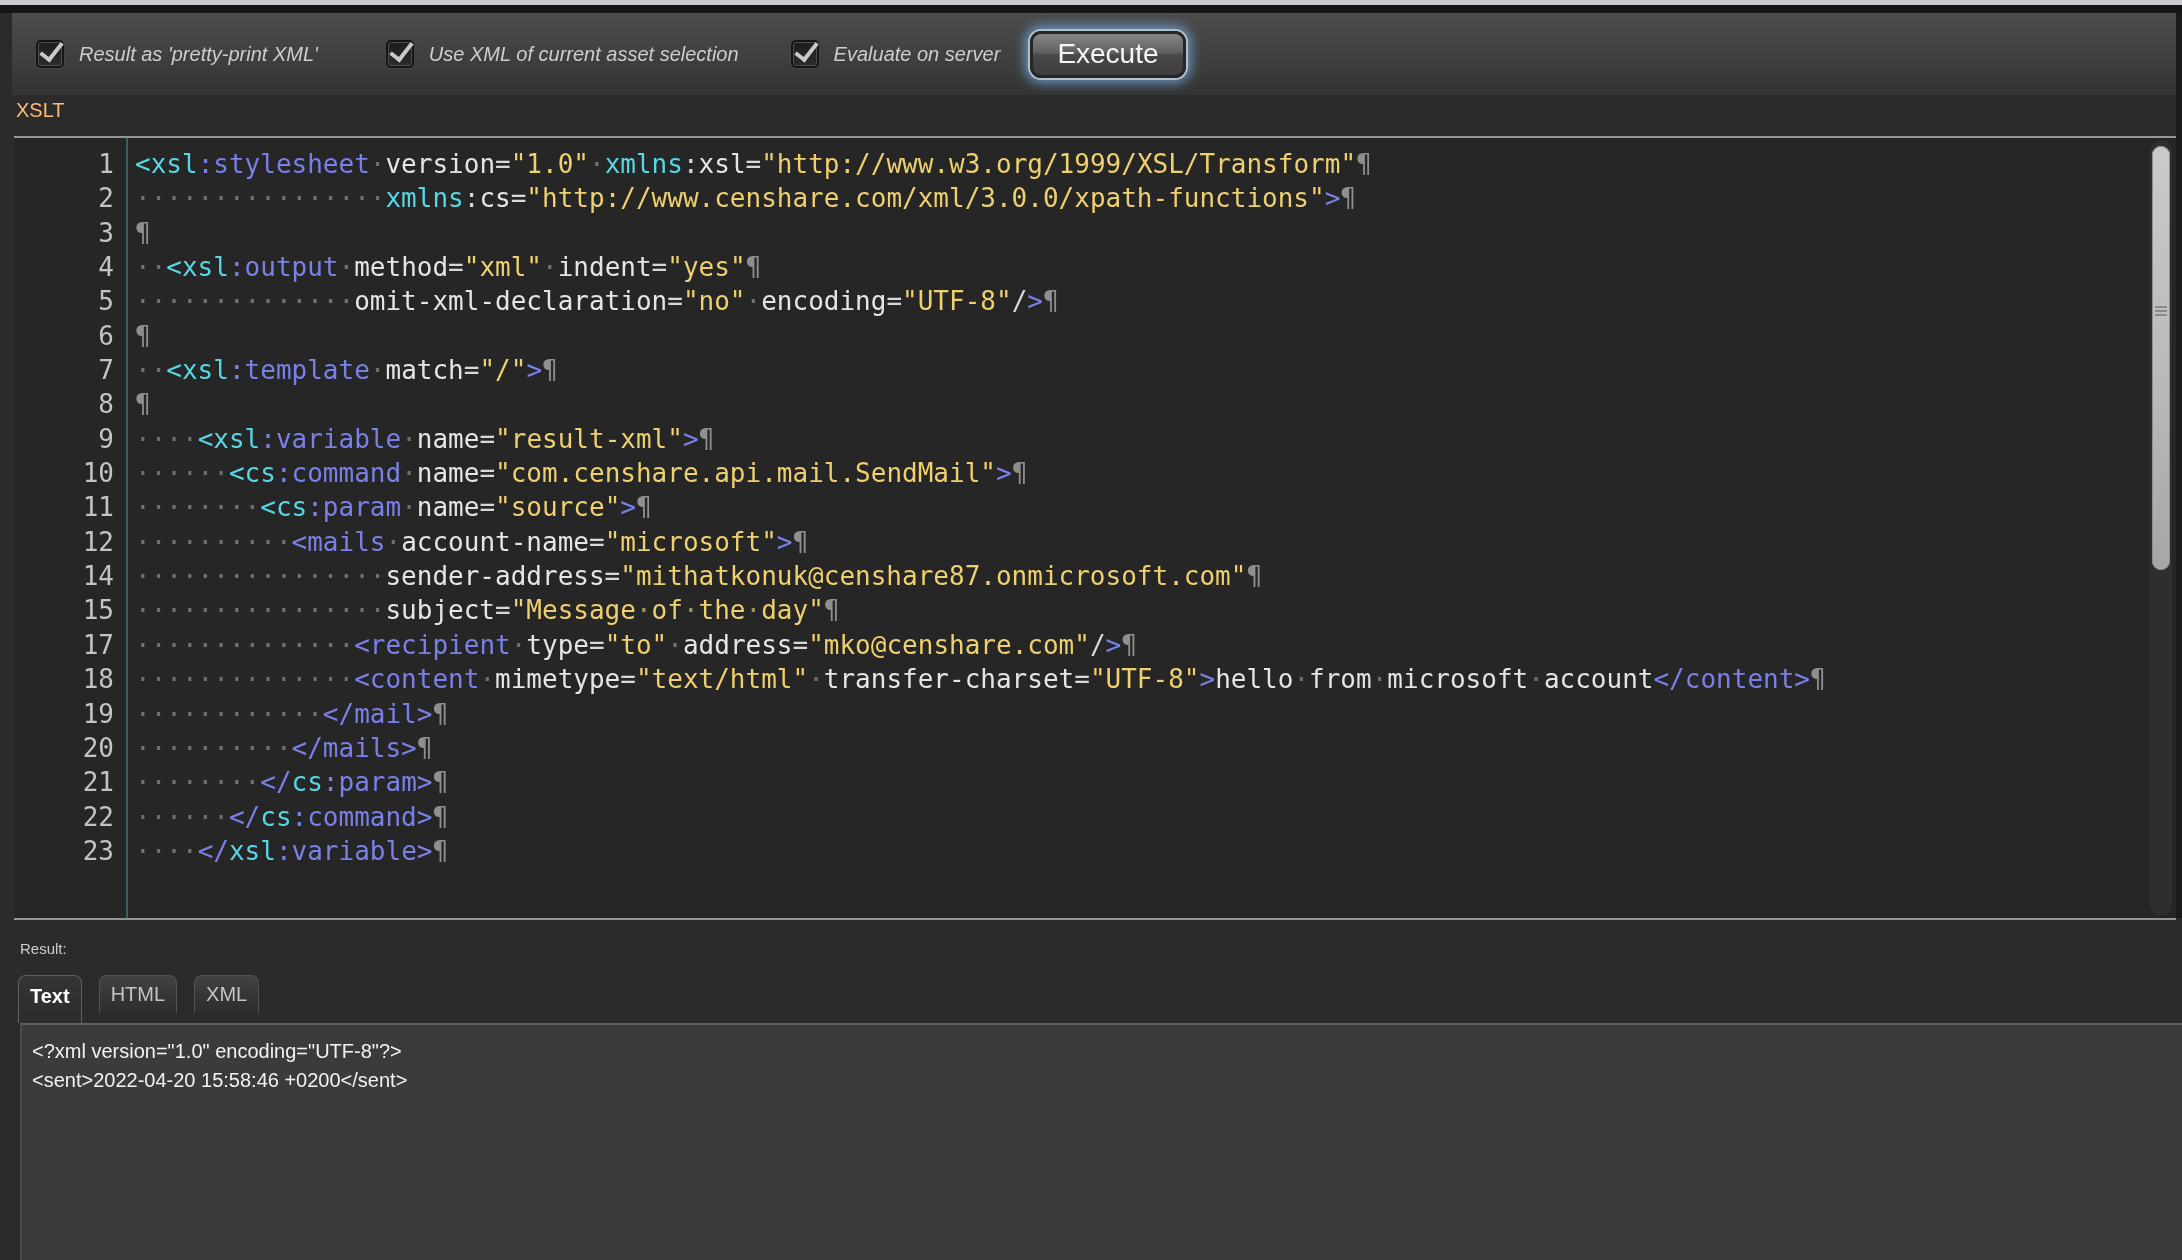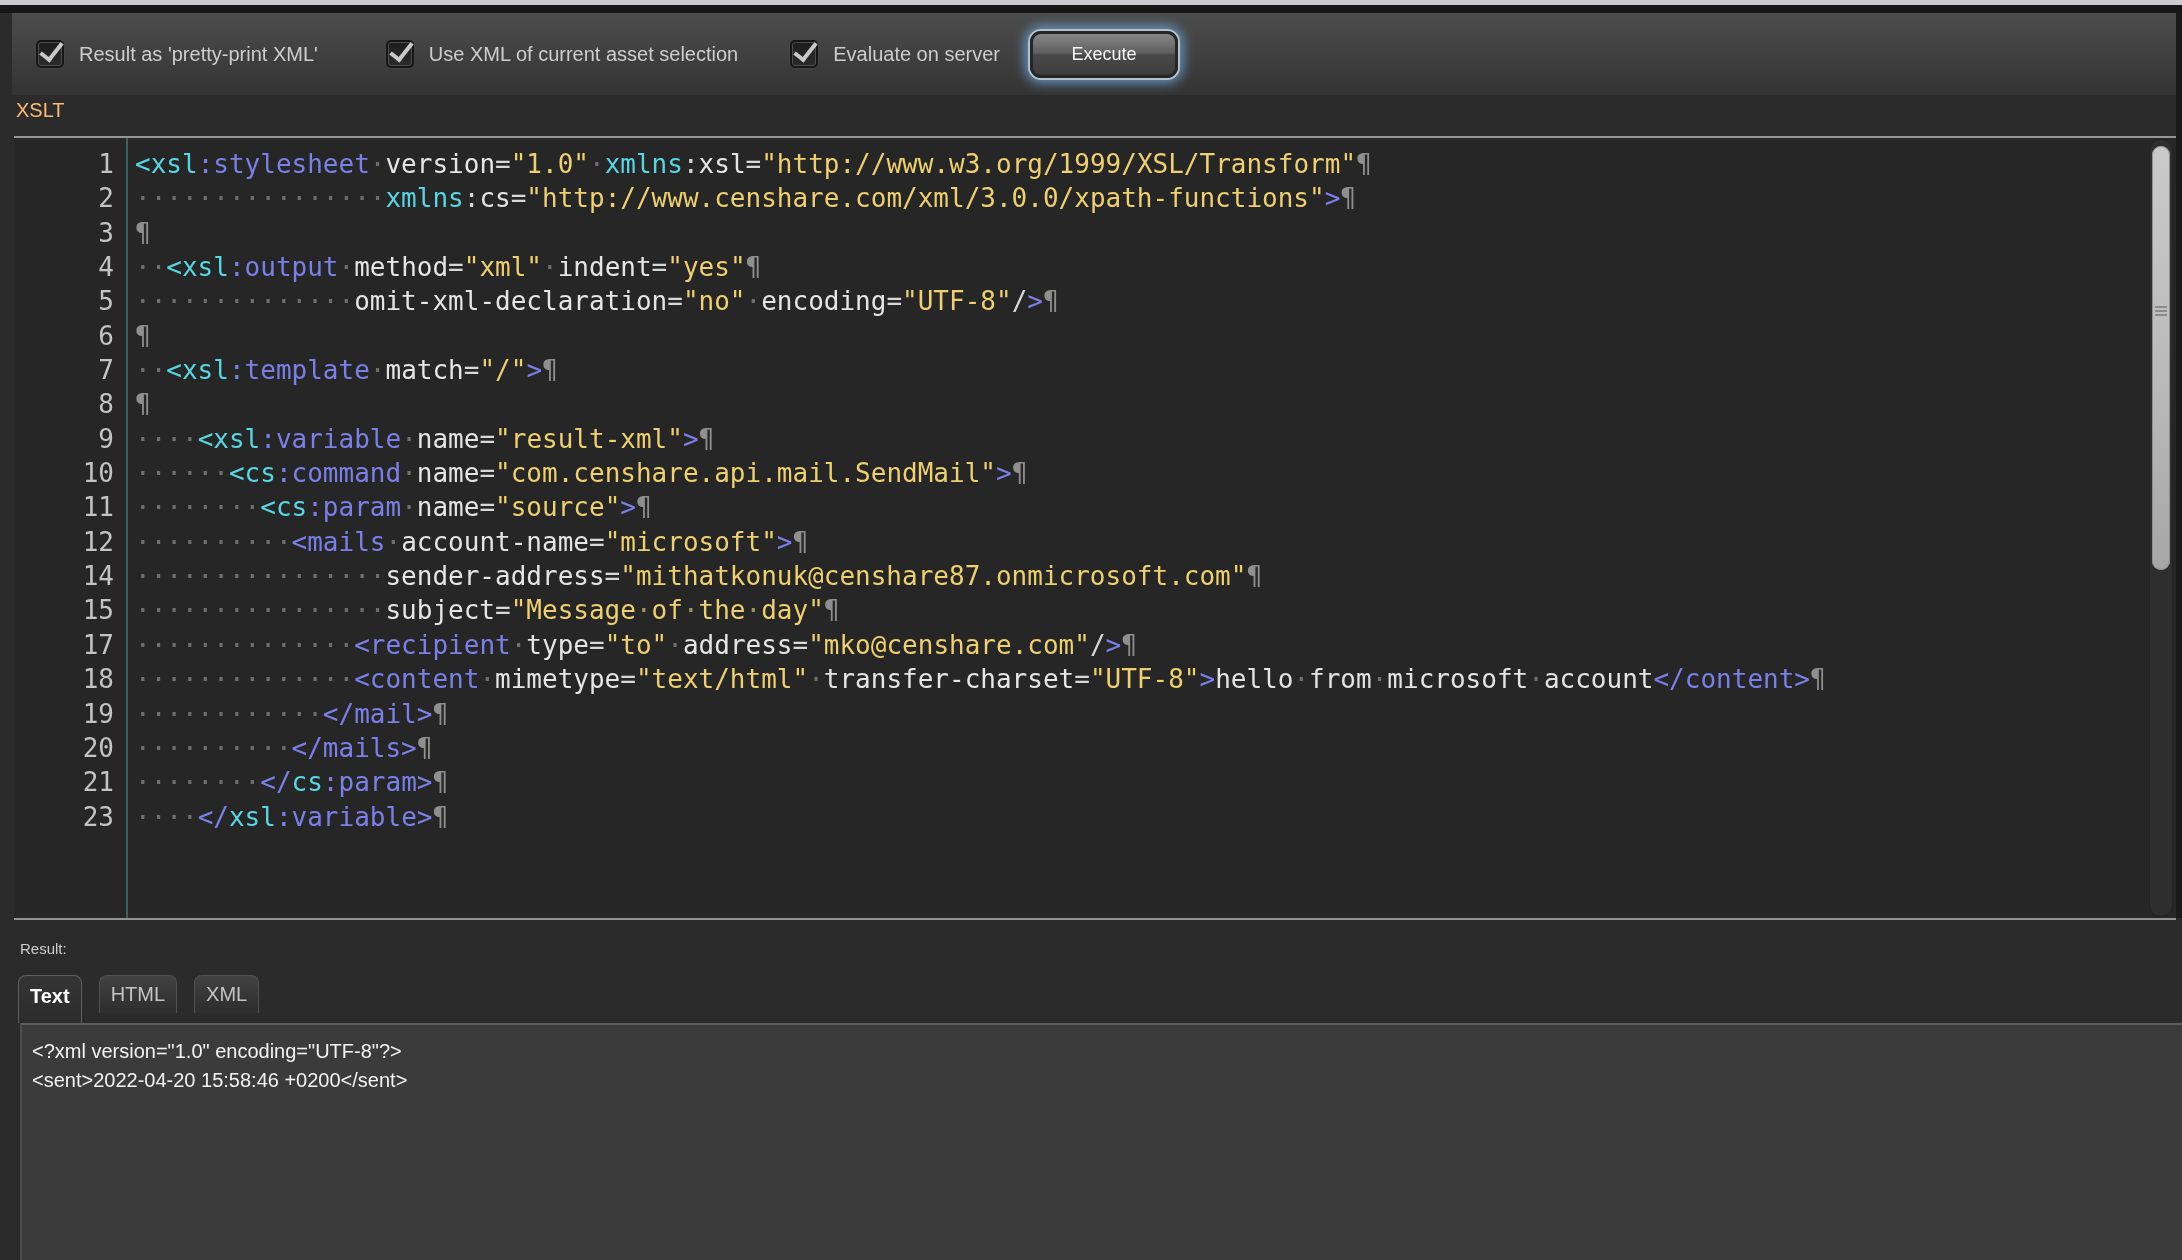--- a/index.html
+++ b/index.html
@@ -10,21 +10,21 @@
   
   .top-strip{position:absolute;left:0;top:0;width:2182px;height:5px;background:#cbcbcf;}
   .top-dark{position:absolute;left:0;top:5px;width:2182px;height:8px;background:#161616;}
   .right-dark{position:absolute;right:0;top:13px;width:6px;height:905px;background:#1a1a1a;}
   
   .toolbar{
     position:absolute;left:12px;top:13px;width:2164px;height:82px;
     background:linear-gradient(180deg,#4c4c4c 0%,#3f3f3f 55%,#333333 100%);
     display:flex;align-items:center;
   }
-  .cb-groups{display:flex;align-items:center;}
+  .cb-groups{display:flex;align-items:center;font-style:italic;}
   .cb-group{display:flex;align-items:center;}
   .cb-group:nth-child(1){margin-left:24px;}
   .cb-group:nth-child(2){margin-left:68px;}
   .cb-group:nth-child(3){margin-left:52px;}
   .cb-box{
     width:28px;height:28px;box-sizing:border-box;flex:none;
     background:linear-gradient(180deg,#1d1d1d,#2b2b2b);
     border:2px solid #151515;border-radius:5px;
     box-shadow:inset 0 0 0 1px #4e4e4e, 0 0 0 1px #454545;
     position:relative;
@@ -33,21 +33,21 @@
     position:absolute;left:7px;top:-4px;width:9px;height:19px;
     border-right:4px solid #c9c9c9;border-bottom:4px solid #c9c9c9;
     transform:rotate(38deg);
   }
   .cb-label{margin-left:15px;font-size:20px;color:#cdcdcd;white-space:nowrap;}
   .exec-btn{
     margin-left:30px;height:47px;min-width:148px;box-sizing:border-box;
     background:linear-gradient(180deg,#878787 0%,#606060 45%,#484848 52%,#3d3d3d 100%);
     border:3px solid #262626;border-radius:11px;
     box-shadow:0 0 0 2px #b2c1cc, 0 0 12px 5px rgba(115,170,225,.8);
-    color:#f5f5f5;font-size:18px;font-family:"Liberation Sans",sans-serif;
+    color:#f5f5f5;font-size:28px;font-family:"Liberation Sans",sans-serif;
     padding:0 24px;cursor:default;
   }
   .xslt-label{position:absolute;left:16px;top:99px;font-size:20px;color:#fdba74;}
   
   .editor{
     position:absolute;left:14px;top:136px;width:2162px;height:784px;box-sizing:border-box;
     background:#262626;border-top:2px solid #969696;border-bottom:2px solid #949494;
     overflow:hidden;
   }
   .gutter-sep{position:absolute;left:112px;top:0;bottom:0;width:2px;background:#3c6060;}
@@ -151,20 +151,21 @@
         <div class="cl"><span class="lnum">10</span><span class="tk-w">······</span><span class="tk-p">&lt;cs</span><span class="tk-t">:command</span><span class="tk-w">·</span><span class="tk-a">name</span><span class="tk-n">=</span><span class="tk-s">"com.censhare.api.mail.SendMail"</span><span class="tk-t">&gt;</span><span class="tk-e">¶</span></div>
         <div class="cl"><span class="lnum">11</span><span class="tk-w">········</span><span class="tk-p">&lt;cs</span><span class="tk-t">:param</span><span class="tk-w">·</span><span class="tk-a">name</span><span class="tk-n">=</span><span class="tk-s">"source"</span><span class="tk-t">&gt;</span><span class="tk-e">¶</span></div>
         <div class="cl"><span class="lnum">12</span><span class="tk-w">··········</span><span class="tk-t">&lt;mails</span><span class="tk-w">·</span><span class="tk-a">account-name</span><span class="tk-n">=</span><span class="tk-s">"microsoft"</span><span class="tk-t">&gt;</span><span class="tk-e">¶</span></div>
         <div class="cl"><span class="lnum">14</span><span class="tk-w">················</span><span class="tk-a">sender-address</span><span class="tk-n">=</span><span class="tk-s">"mithatkonuk@censhare87.onmicrosoft.com"</span><span class="tk-e">¶</span></div>
         <div class="cl"><span class="lnum">15</span><span class="tk-w">················</span><span class="tk-a">subject</span><span class="tk-n">=</span><span class="tk-s">"Message</span><span class="tk-W">·</span><span class="tk-s">of</span><span class="tk-W">·</span><span class="tk-s">the</span><span class="tk-W">·</span><span class="tk-s">day"</span><span class="tk-e">¶</span></div>
         <div class="cl"><span class="lnum">17</span><span class="tk-w">··············</span><span class="tk-t">&lt;recipient</span><span class="tk-w">·</span><span class="tk-a">type</span><span class="tk-n">=</span><span class="tk-s">"to"</span><span class="tk-w">·</span><span class="tk-a">address</span><span class="tk-n">=</span><span class="tk-s">"mko@censhare.com"</span><span class="tk-n">/</span><span class="tk-t">&gt;</span><span class="tk-e">¶</span></div>
         <div class="cl"><span class="lnum">18</span><span class="tk-w">··············</span><span class="tk-t">&lt;content</span><span class="tk-w">·</span><span class="tk-a">mimetype</span><span class="tk-n">=</span><span class="tk-s">"text/html"</span><span class="tk-w">·</span><span class="tk-a">transfer-charset</span><span class="tk-n">=</span><span class="tk-s">"UTF-8"</span><span class="tk-t">&gt;</span><span class="tk-x">hello</span><span class="tk-w">·</span><span class="tk-x">from</span><span class="tk-w">·</span><span class="tk-x">microsoft</span><span class="tk-w">·</span><span class="tk-x">account</span><span class="tk-t">&lt;/content&gt;</span><span class="tk-e">¶</span></div>
         <div class="cl"><span class="lnum">19</span><span class="tk-w">············</span><span class="tk-t">&lt;/mail&gt;</span><span class="tk-e">¶</span></div>
         <div class="cl"><span class="lnum">20</span><span class="tk-w">··········</span><span class="tk-t">&lt;/mails&gt;</span><span class="tk-e">¶</span></div>
         <div class="cl"><span class="lnum">21</span><span class="tk-w">········</span><span class="tk-t">&lt;/</span><span class="tk-p">cs</span><span class="tk-t">:param&gt;</span><span class="tk-e">¶</span></div>
+        <div class="cl"><span class="lnum">22</span><span class="tk-w">······</span><span class="tk-t">&lt;/</span><span class="tk-p">cs</span><span class="tk-t">:command&gt;</span><span class="tk-e">¶</span></div>
         <div class="cl"><span class="lnum">23</span><span class="tk-w">····</span><span class="tk-t">&lt;/</span><span class="tk-p">xsl</span><span class="tk-t">:variable&gt;</span><span class="tk-e">¶</span></div>
       </div>
     <div class="vscroll">
       <div class="vthumb">
         <div class="vgrip"></div>
       </div>
     </div>
   </div>
 
   <div class="result-label">Result:</div>

